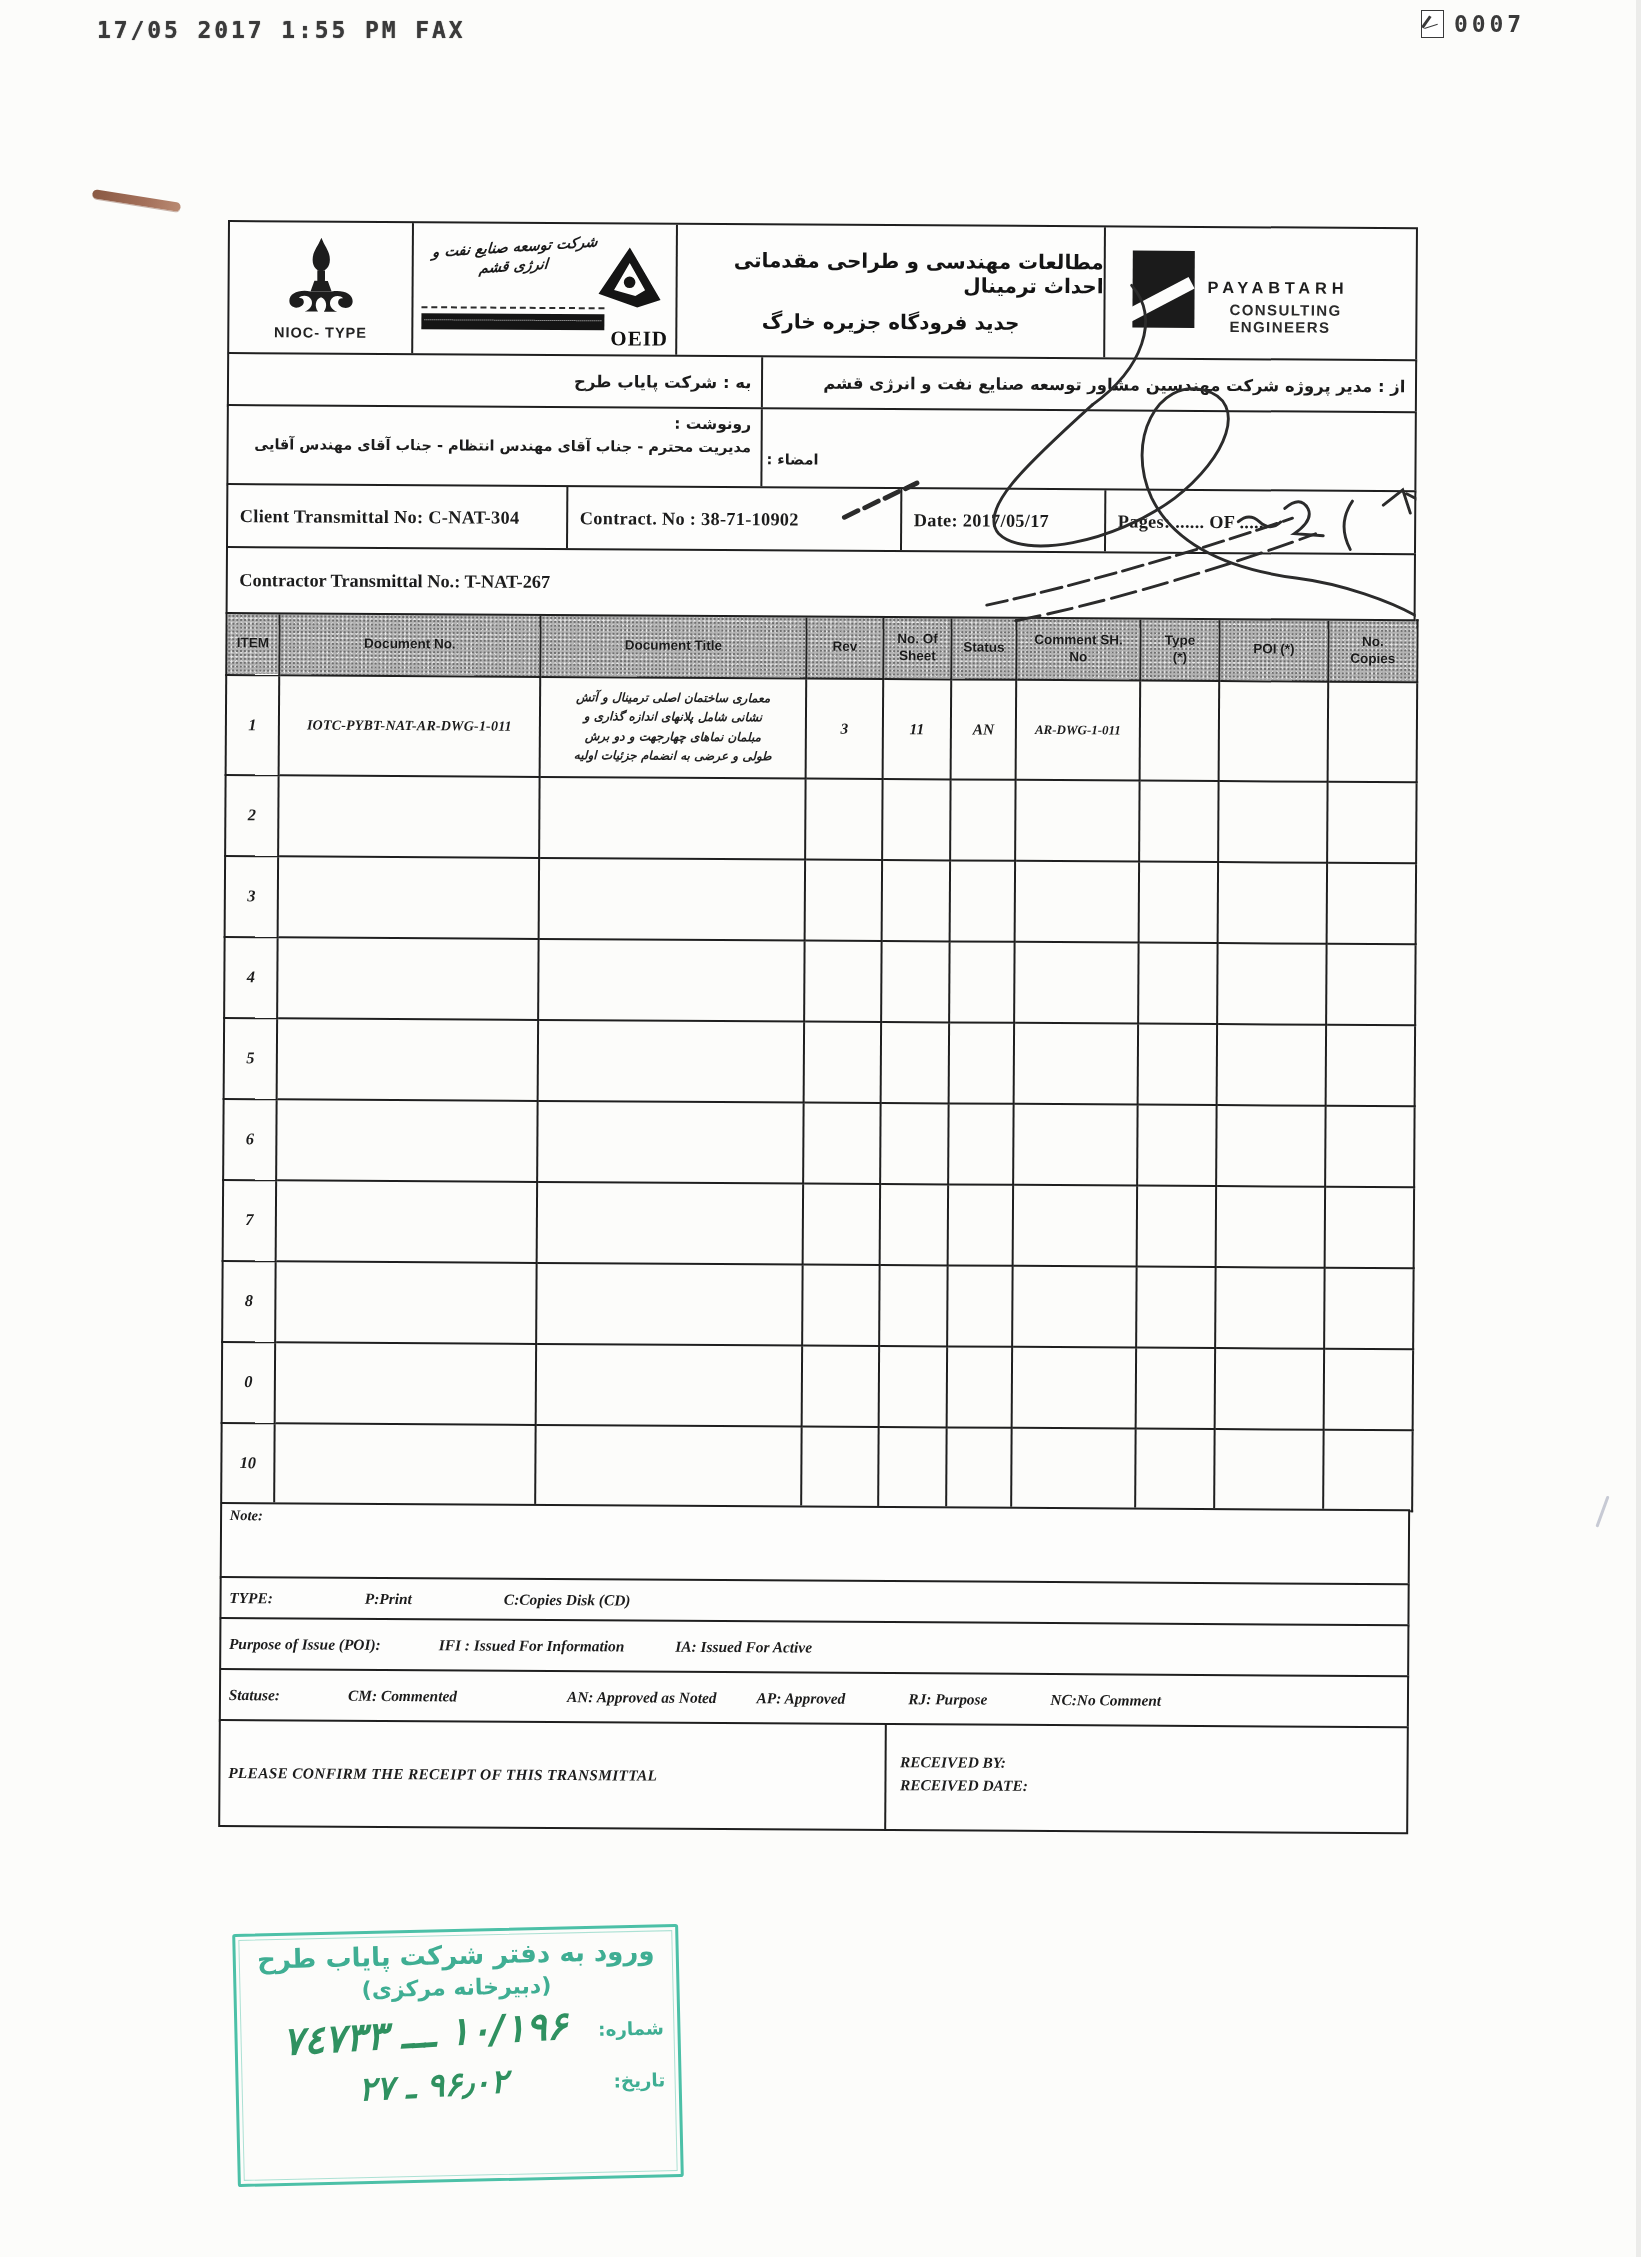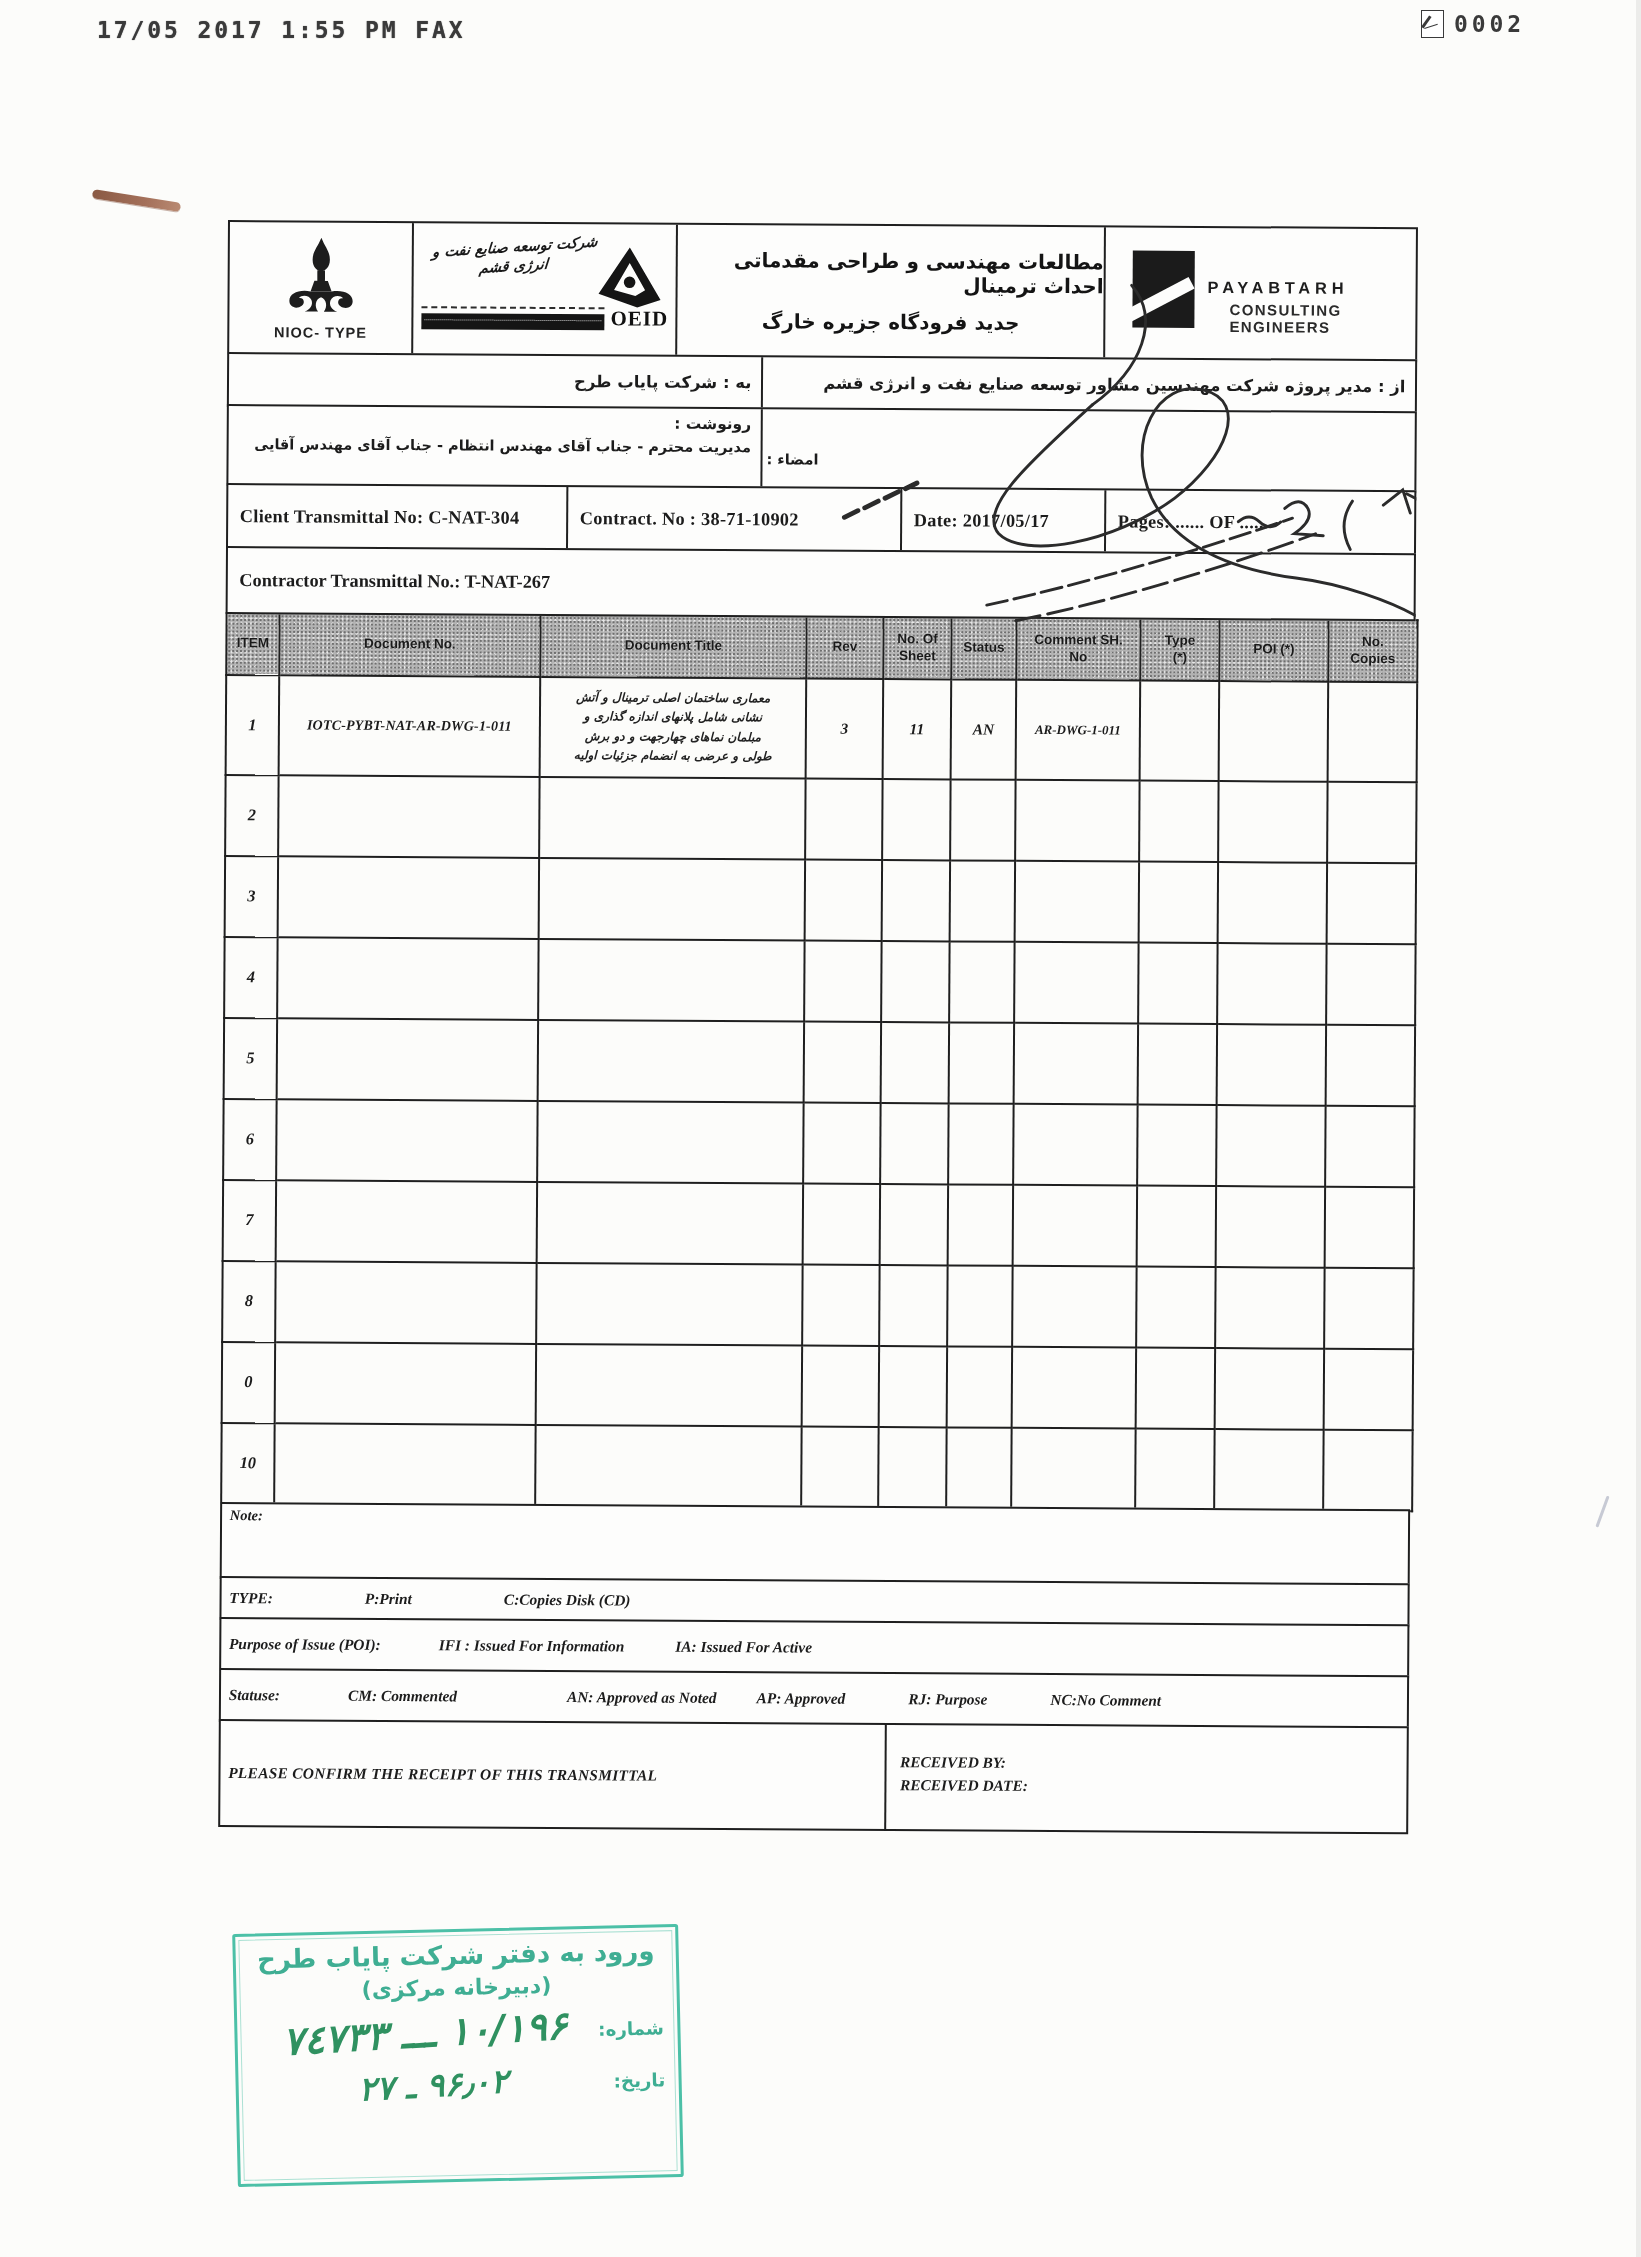--- a/index.html
+++ b/index.html
@@ -47,21 +47,21 @@
   .hdr-cell{border-right:2.9px solid #1f1f1f;box-sizing:border-box;position:relative;}
   .hdr-cell:last-child{border-right:none;}
   .nioc{width:185px;display:flex;flex-direction:column;align-items:center;justify-content:center;gap:5.8px;}
   .nioc-label{font-family:"Liberation Sans", sans-serif;font-weight:700;font-size:14.5px;letter-spacing:1px;color:#222;}
   .oeid{width:265px;}
   .oeid-callig{position:absolute;right:70px;top:13.5px;width:183px;font-size:14.5px;font-weight:700;font-style:italic;color:#1a1a1a;transform:rotate(-4deg) skewX(-8deg);text-align:center;line-height:1.3;}
   .oeid-banner{position:absolute;left:7.7px;bottom:25px;width:183px;height:16.4px;background:#151515;}
   .oeid-banner:before{content:"";position:absolute;left:2.9px;top:6.8px;right:2.9px;border-top:1.9px dotted #cfcfcf;}
   .oeid-dotline{position:absolute;left:7.7px;bottom:46px;width:183px;border-top:2.9px dashed #2c2c2c;}
   .oeid-tri{position:absolute;right:13.5px;top:21px;}
-  .oeid-word{position:absolute;right:7.7px;bottom:24px;font-family:"Liberation Serif",serif;font-weight:700;font-size:21px;letter-spacing:1px;color:#111;}
+  .oeid-word{position:absolute;right:7.7px;bottom:4px;font-family:"Liberation Serif",serif;font-weight:700;font-size:21px;letter-spacing:1px;color:#111;}
   .titlebox{width:429px;display:flex;flex-direction:column;align-items:center;justify-content:center;gap:13.5px;}
   .title-l1{font-size:20px;font-weight:700;color:#141414;}
   .title-l2{font-size:20px;font-weight:700;color:#141414;}
   .payab{width:311px;}
   .payab-mark{position:absolute;left:27px;top:23px;width:62px;height:77px;background:#1b1b1b;}
   .payab-mark:before{content:"";position:absolute;left:-7.7px;top:42px;width:71px;height:12.6px;background:#fdfdfc;transform:rotate(-28deg);}
   .payab-name{position:absolute;left:102px;top:50px;font-family:"Liberation Sans",sans-serif;font-weight:700;font-size:16.4px;letter-spacing:4.8px;color:#1d1d1d;}
   .payab-sub{position:absolute;left:124px;top:73px;font-family:"Liberation Sans",sans-serif;font-weight:700;font-size:15px;letter-spacing:1.4px;color:#2a2a2a;}
 
   
@@ -137,21 +137,21 @@
   .hand-date{font-size:33px;transform:rotate(-2deg);letter-spacing:2.9px;}
 </style>
 </head>
 <body>
 
 <div class="page">
 
   <div class="fax-line">17/05 2017 1:55 PM FAX</div>
   <div class="fax-page-no">
     <span class="doc-pencil-icon"></span>
-    <span>0002</span>
+    <span>0007</span>
   </div>
   <div class="pen-mark"></div>
   <div class="edge-mark"></div>
   <div class="scan-edge"></div>
 
   <div class="form">
 
     <div class="box hdr">
       <div class="hdr-cell nioc">
         <svg width="71" height="83" viewBox="0 0 74 86">

